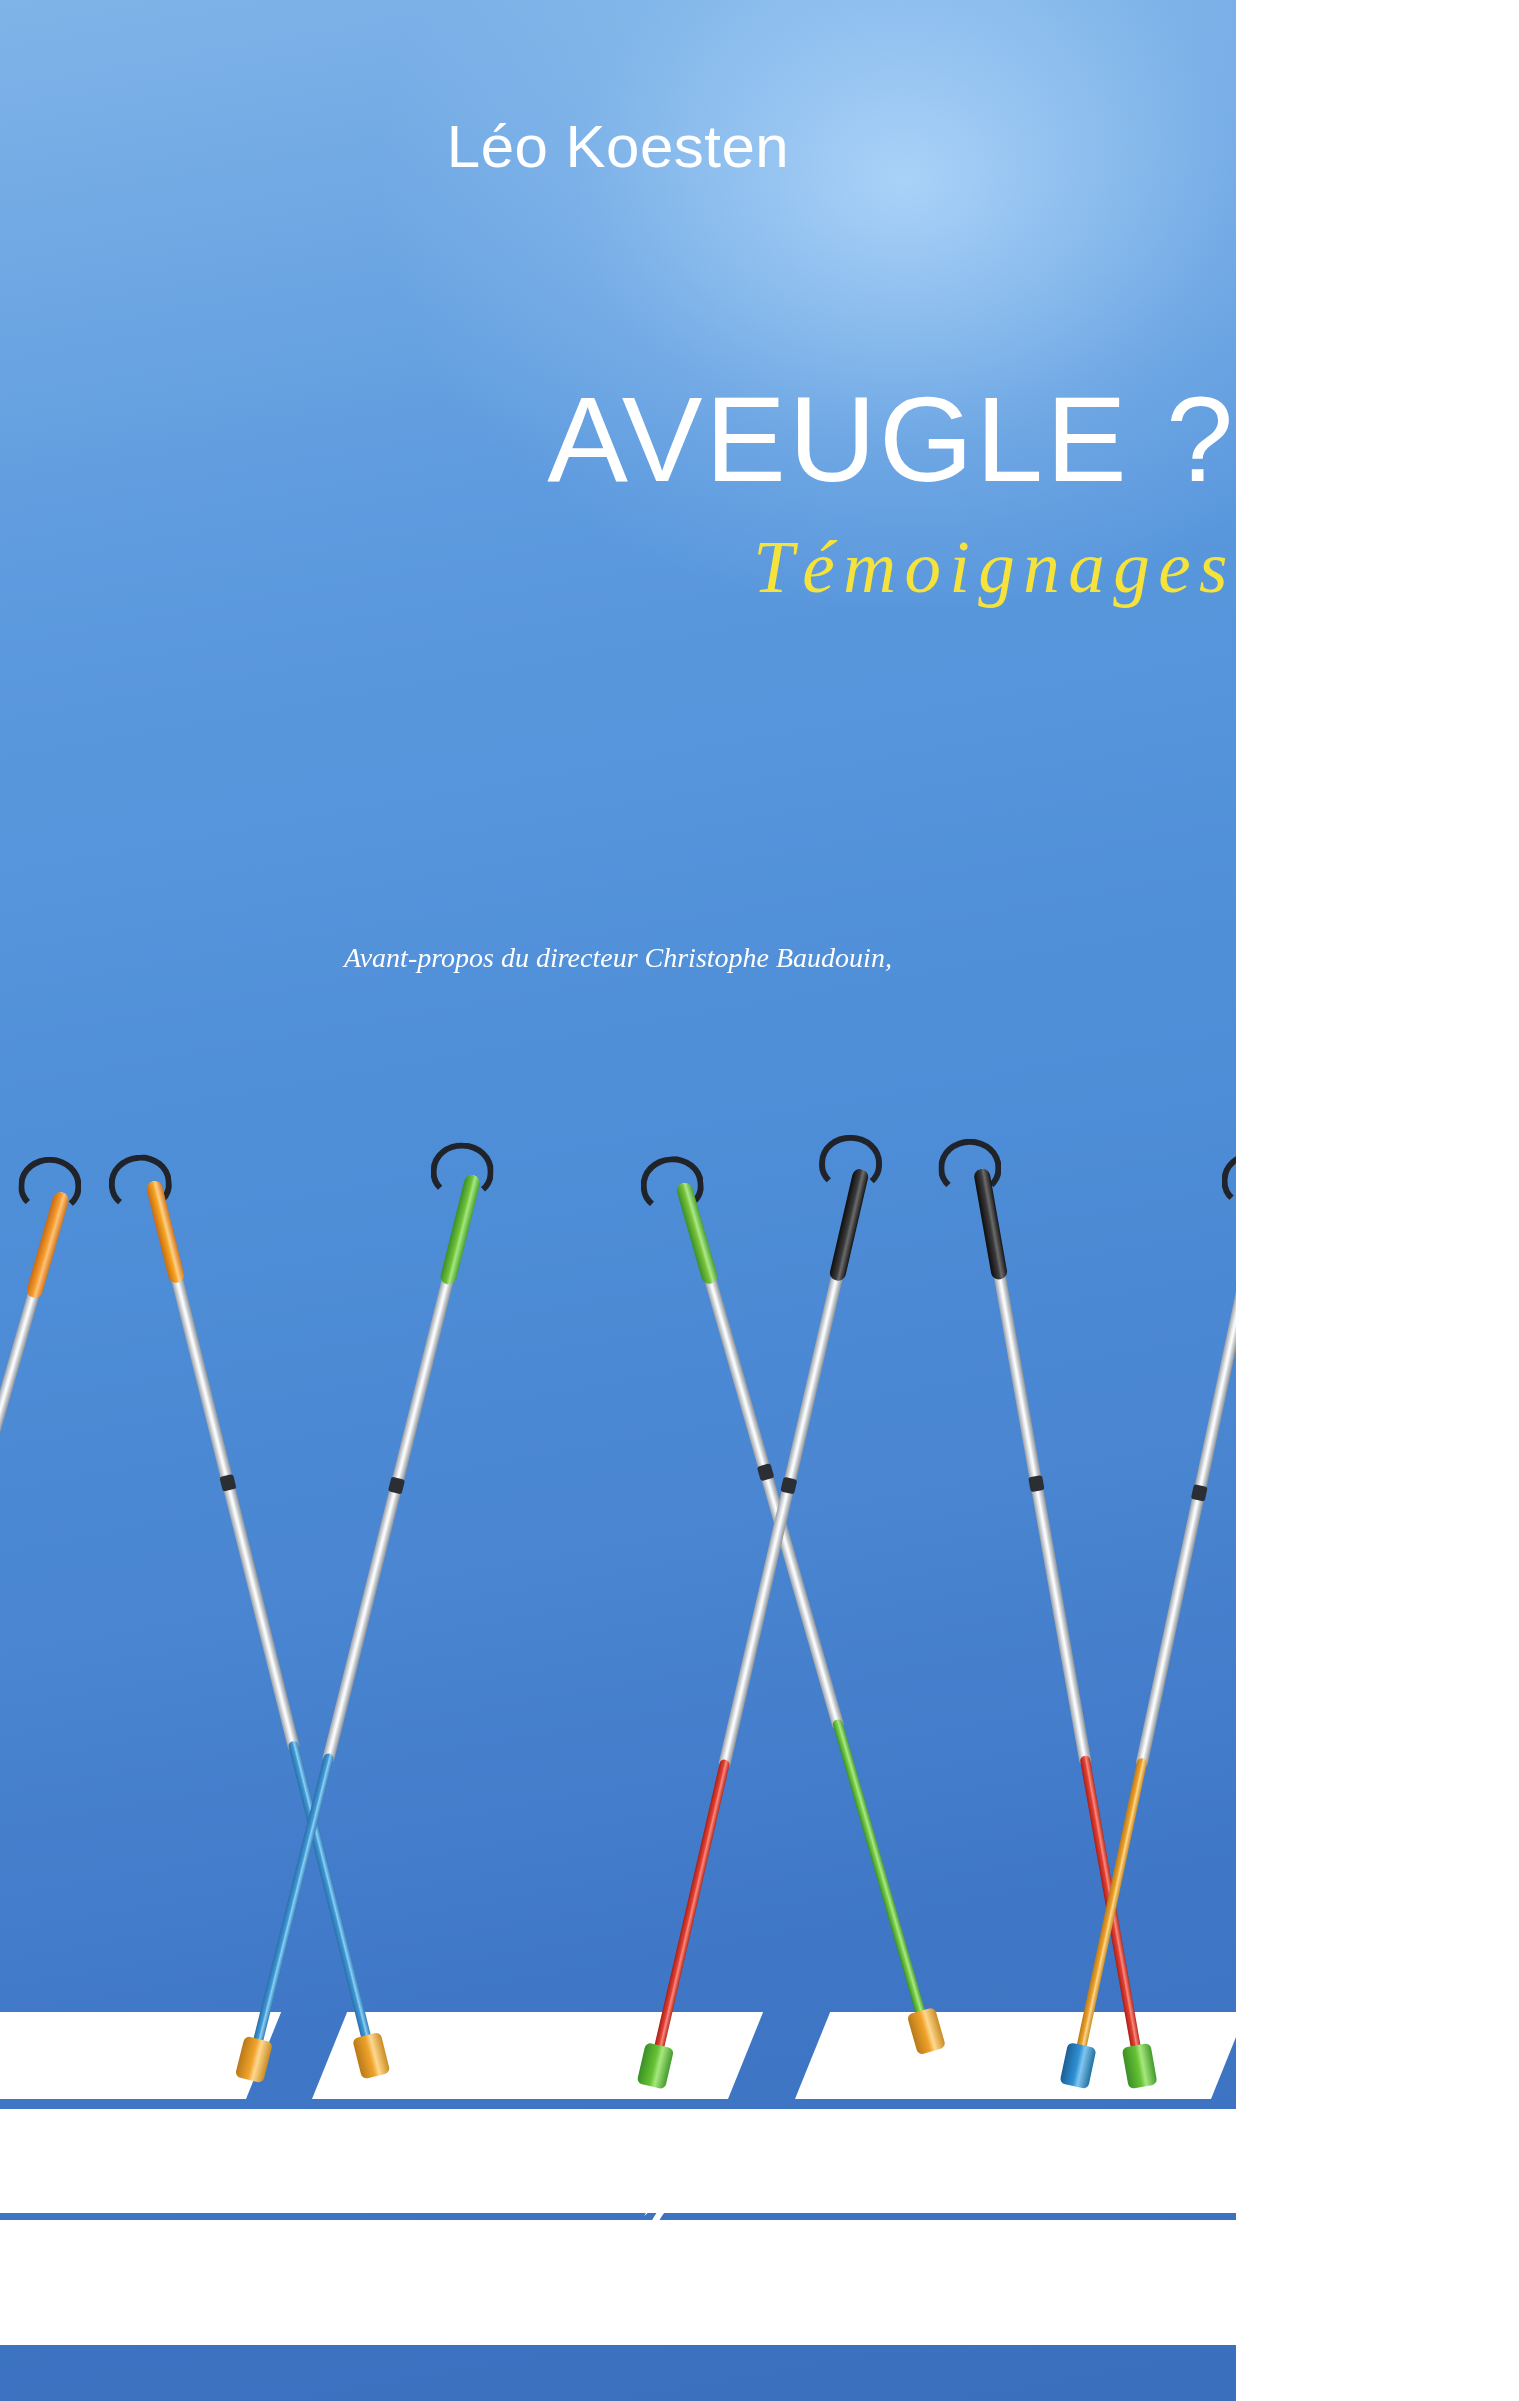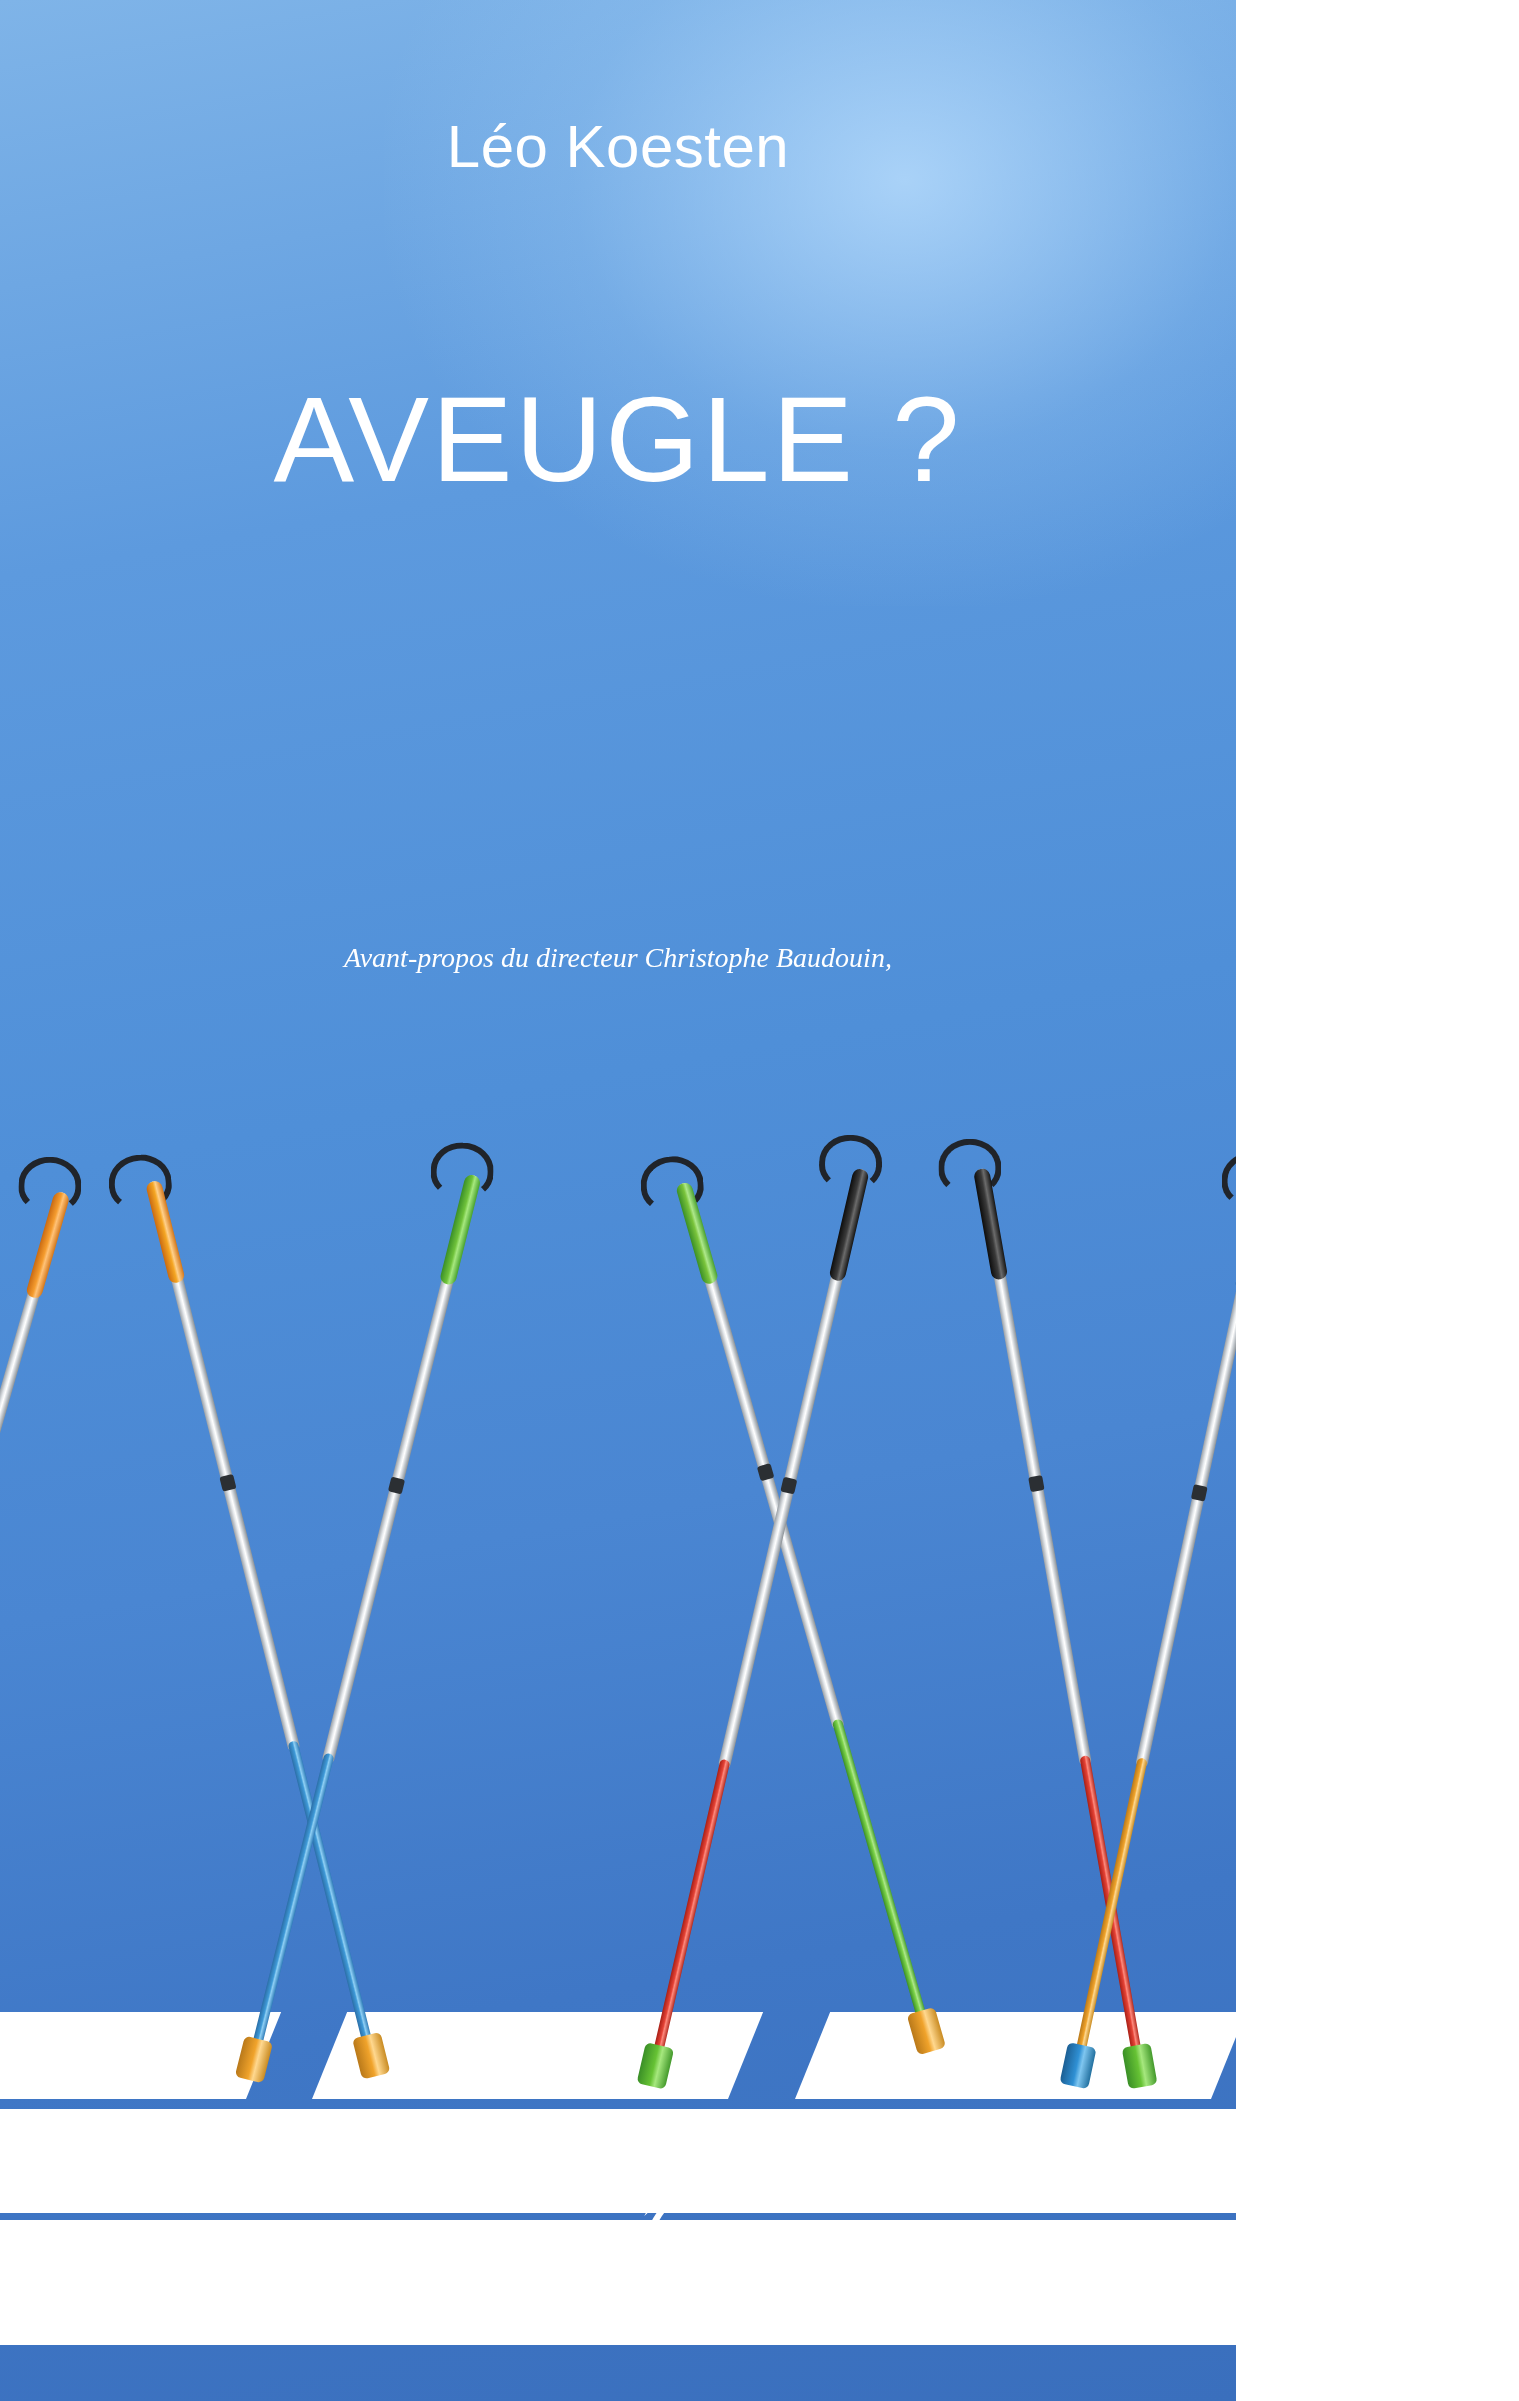--- a/index.html
+++ b/index.html
@@ -38,21 +38,21 @@
     font-size: 60px;
     letter-spacing: 0.5px;
     font-weight: 400;
     font-family: "Liberation Sans", sans-serif;
   }
   .title-block {
     position: absolute;
     top: 374px;
     left: 0;
     width: 100%;
-    text-align: center;
+    text-align: right;
   }
   .title-line {
     color: #ffffff;
     font-size: 121px;
     line-height: 1.08;
     letter-spacing: 2.8px;
     font-weight: 300;
     font-family: "Liberation Sans", sans-serif;
     white-space: nowrap;
   }
@@ -185,20 +185,21 @@
 </style>
 </head>
 <body>
 
 <div class="cover">
 
   <div class="author">Léo Koesten</div>
 
   <div class="title-block">
     <div class="title-line">AVEUGLE ?</div>
+    <div class="subtitle">Témoignages</div>
   </div>
 
   <div class="blurb">
     <div>Avant-propos du directeur Christophe Baudouin,</div>
   </div>
 
   <div class="road">
     <div class="stripe" style="left:-170px;  bottom:303px; width:416px; height:87px; transform: skewX(-22deg) scaleY(1.0);"></div>
     <div class="stripe" style="left:-114px;  bottom:189px; width:530px; height:104px; transform: skewX(-22deg);"></div>
     <div class="stripe" style="left:-57px;   bottom:57px;  width:662px; height:125px; transform: skewX(-22deg);"></div>

